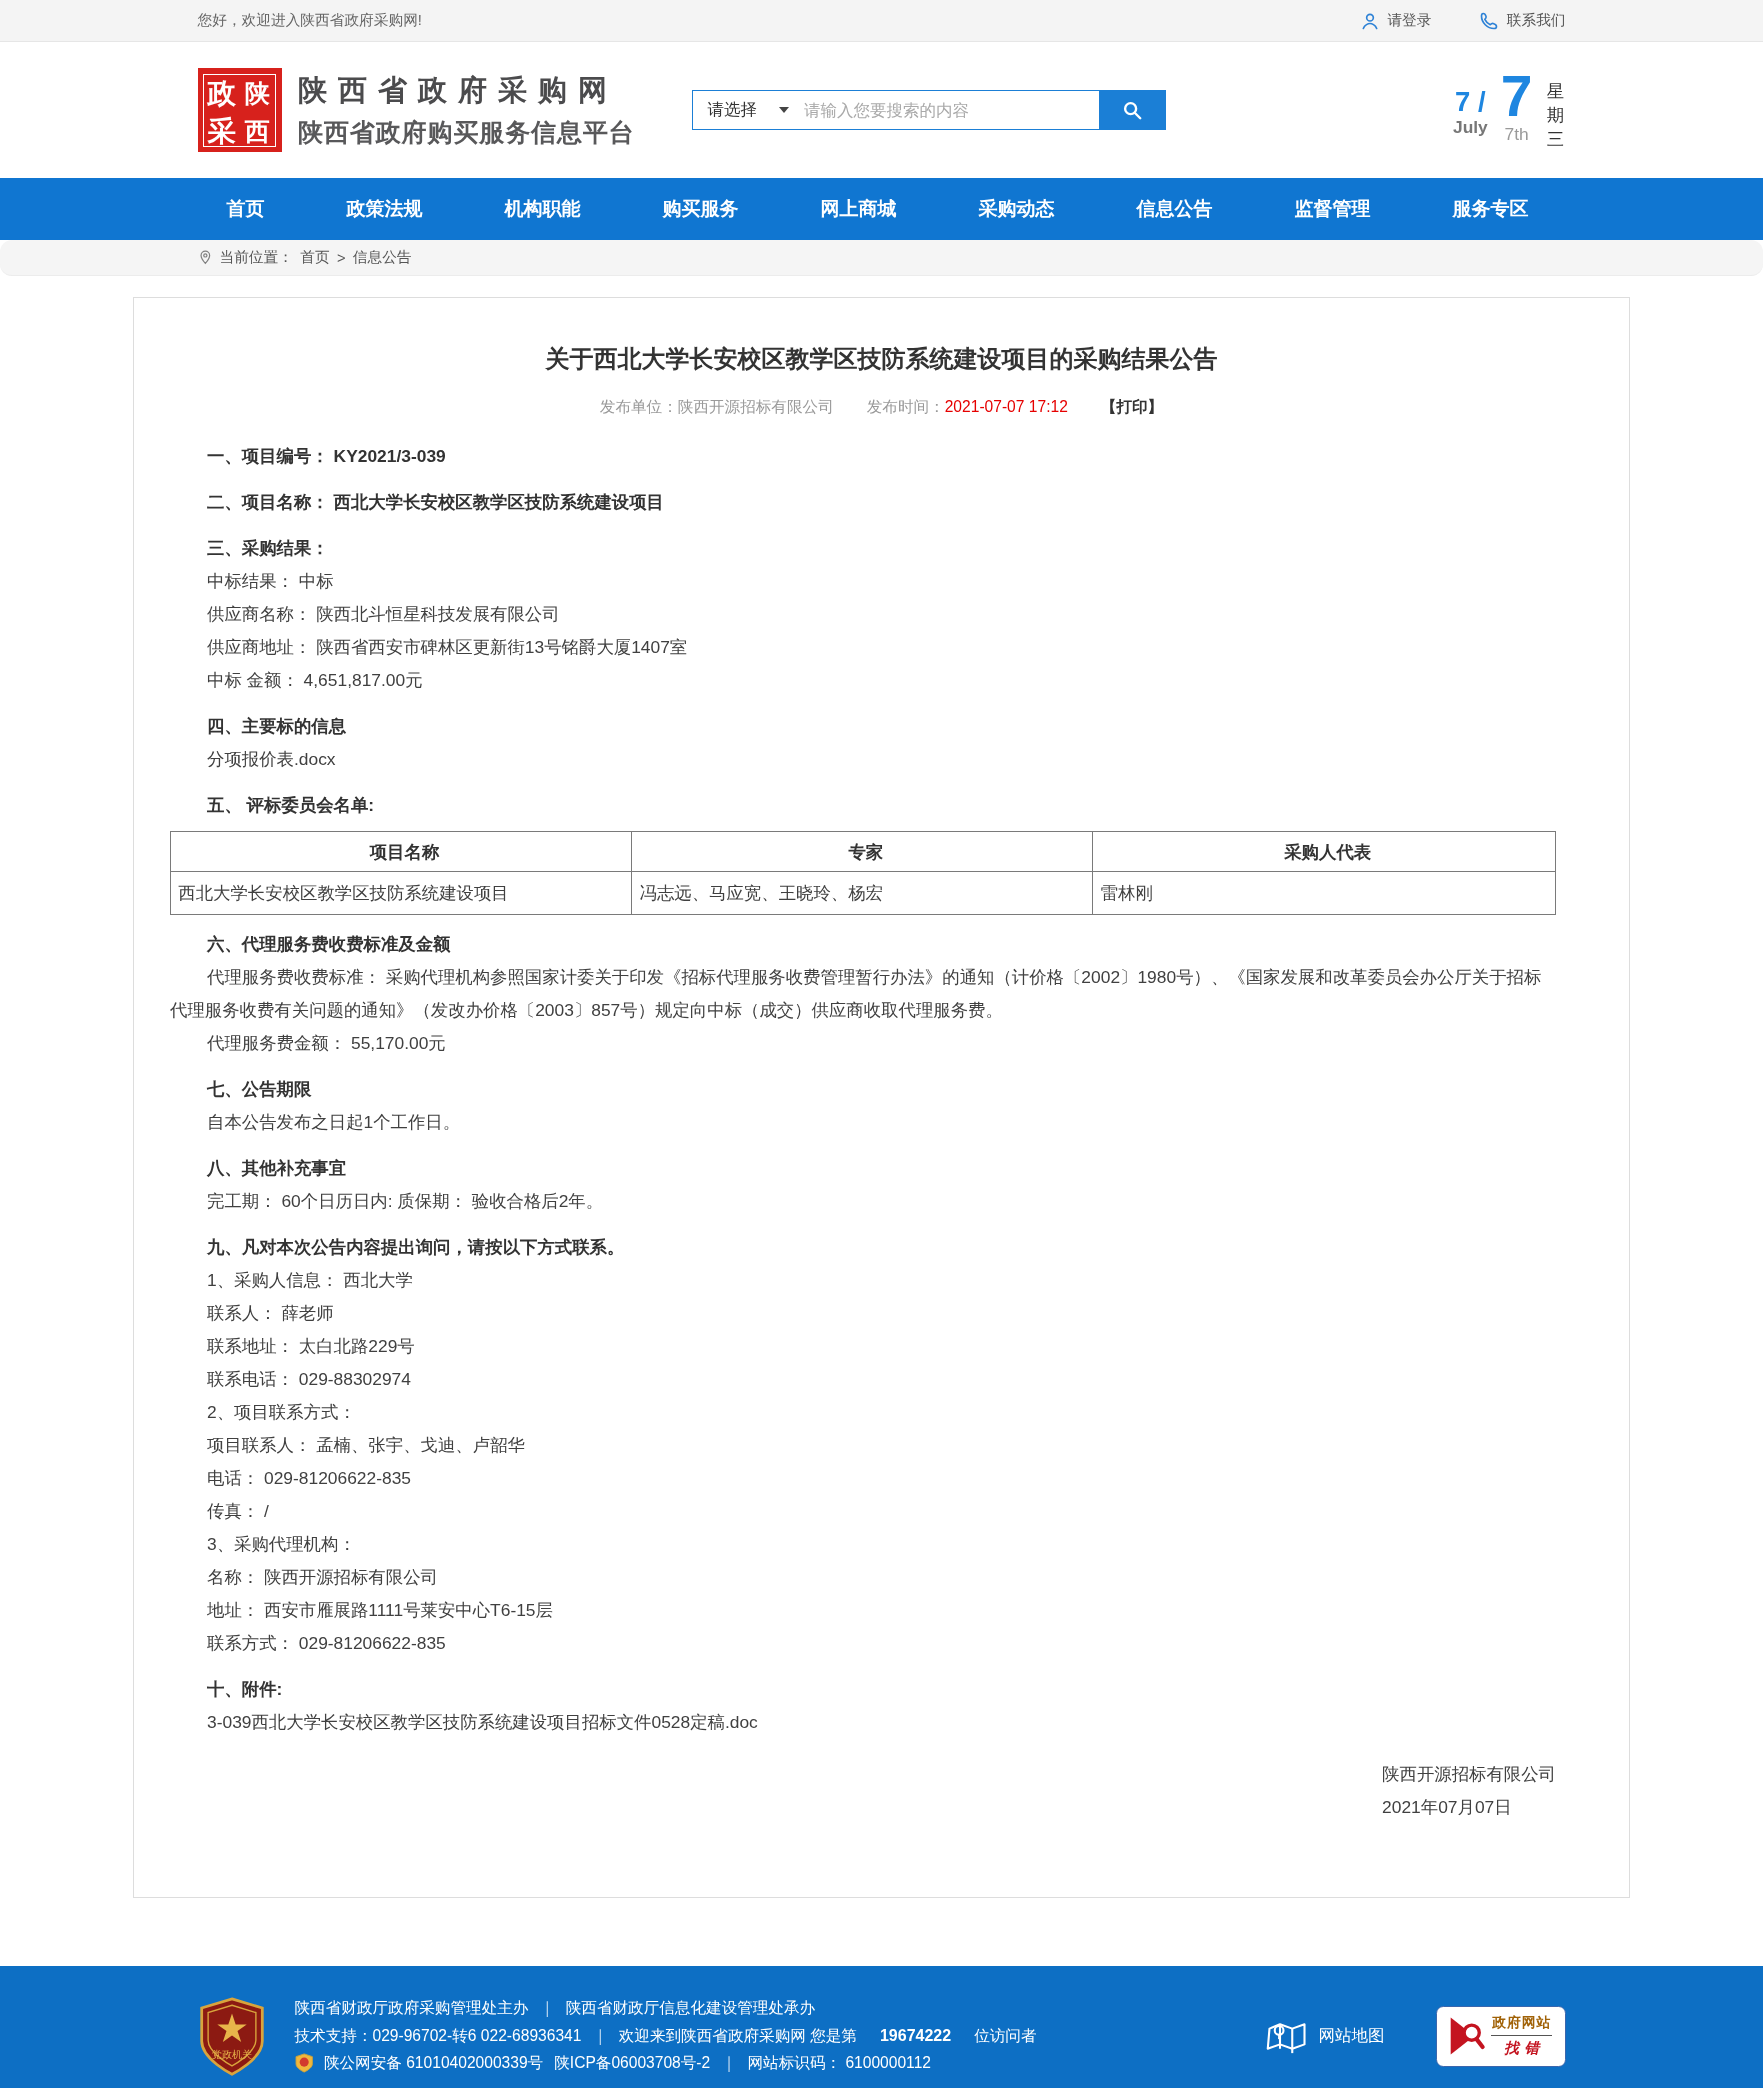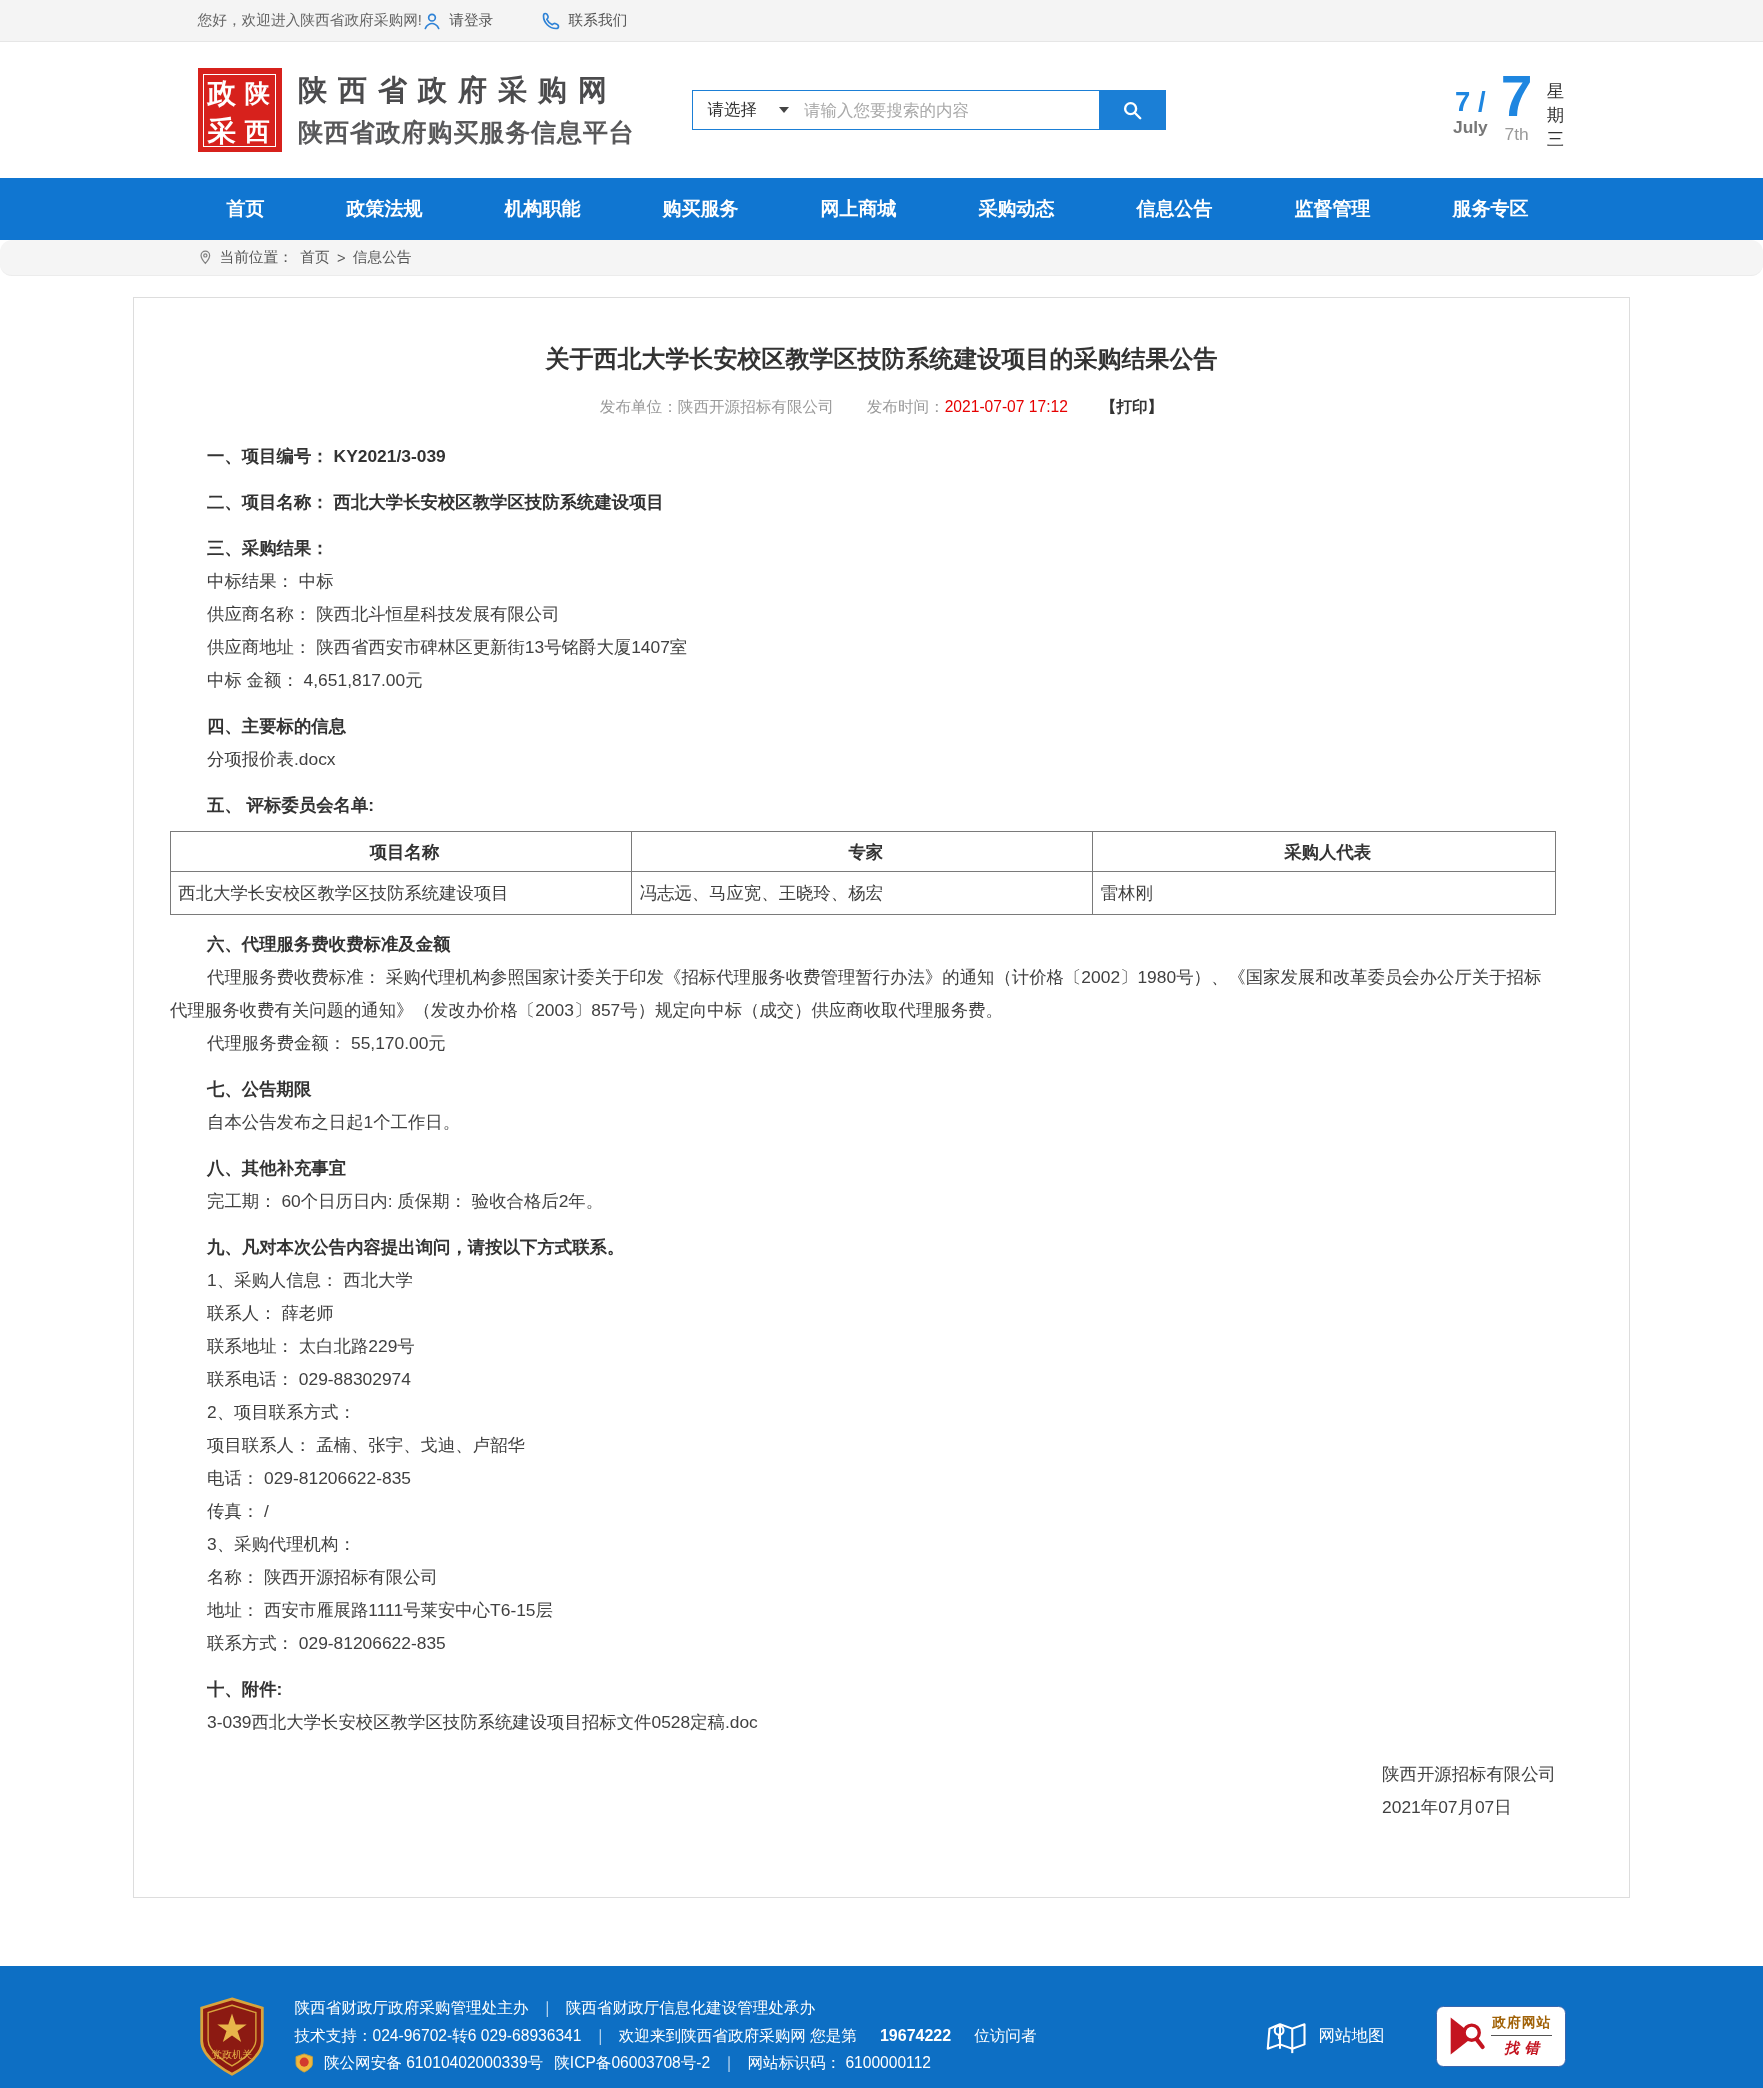--- a/index.html
+++ b/index.html
@@ -1,21 +1,21 @@
 <!DOCTYPE html>
 <html style="font-size:14.7px"><head>
 <meta charset="utf-8">
 <style>
   html,body{margin:0;padding:0;background:#fff;}
   body{width:1763px;font-family:"Liberation Sans","DejaVu Sans",sans-serif;color:#333;}
   .container{width:1368px;margin:0 auto;}
 
   
   .topbar{height:41px;background:#f4f4f4;border-bottom:0.9px solid #e6e6e6;}
-  .topbar-inner{display:flex;align-items:center;height:100%;font-size:14.7px;color:#666;}
+  .topbar-inner{display:flex;justify-content:space-between;align-items:center;height:100%;font-size:14.7px;color:#666;}
   .tb-right{display:flex;gap:48px;}
   .tb-item{display:flex;align-items:center;gap:7.3px;color:#555;cursor:pointer;}
 
   
   .header-inner{display:flex;align-items:center;height:136px;}
   .brand{display:flex;align-items:center;gap:16.5px;cursor:pointer;}
   .seal{width:84px;height:84px;background:#d7211c;padding:5.5px;box-sizing:border-box;flex:none;}
   .seal-inner{width:100%;height:100%;border:1.8px solid #fff;box-sizing:border-box;display:grid;grid-template-columns:1fr 1fr;grid-template-rows:1fr 1fr;}
   .seal-inner span{display:flex;align-items:center;justify-content:center;color:#fff;font-weight:bold;}
   .seal-big{font-size:28.5px;}
@@ -256,21 +256,21 @@
       <text x="37" y="66" fill="#e8b54a" font-size="11" text-anchor="middle">党政机关</text>
     </svg>
 
     <div class="ftext">
       <div class="frow">
         <span>陕西省财政厅政府采购管理处主办</span>
         <span class="fsep">｜</span>
         <span>陕西省财政厅信息化建设管理处承办</span>
       </div>
       <div class="frow">
-        <span>技术支持：024-96702-转6 029-68936341</span>
+        <span>技术支持：029-96702-转6 022-68936341</span>
         <span class="fsep">｜</span>
         <span>欢迎来到陕西省政府采购网 您是第</span>
         <span class="fcount">19674222</span>
         <span>位访问者</span>
       </div>
       <div class="frow">
         <svg width="18.4" height="20" viewBox="0 0 20 22">
             <path d="M10 1 L19 4 V12 C19 17 10 21 10 21 C10 21 1 17 1 12 V4 Z" fill="#f0b73c" stroke="#caa23a"></path>
             <circle cx="10" cy="10" r="5" fill="#d23a2e"></circle>
           </svg>

